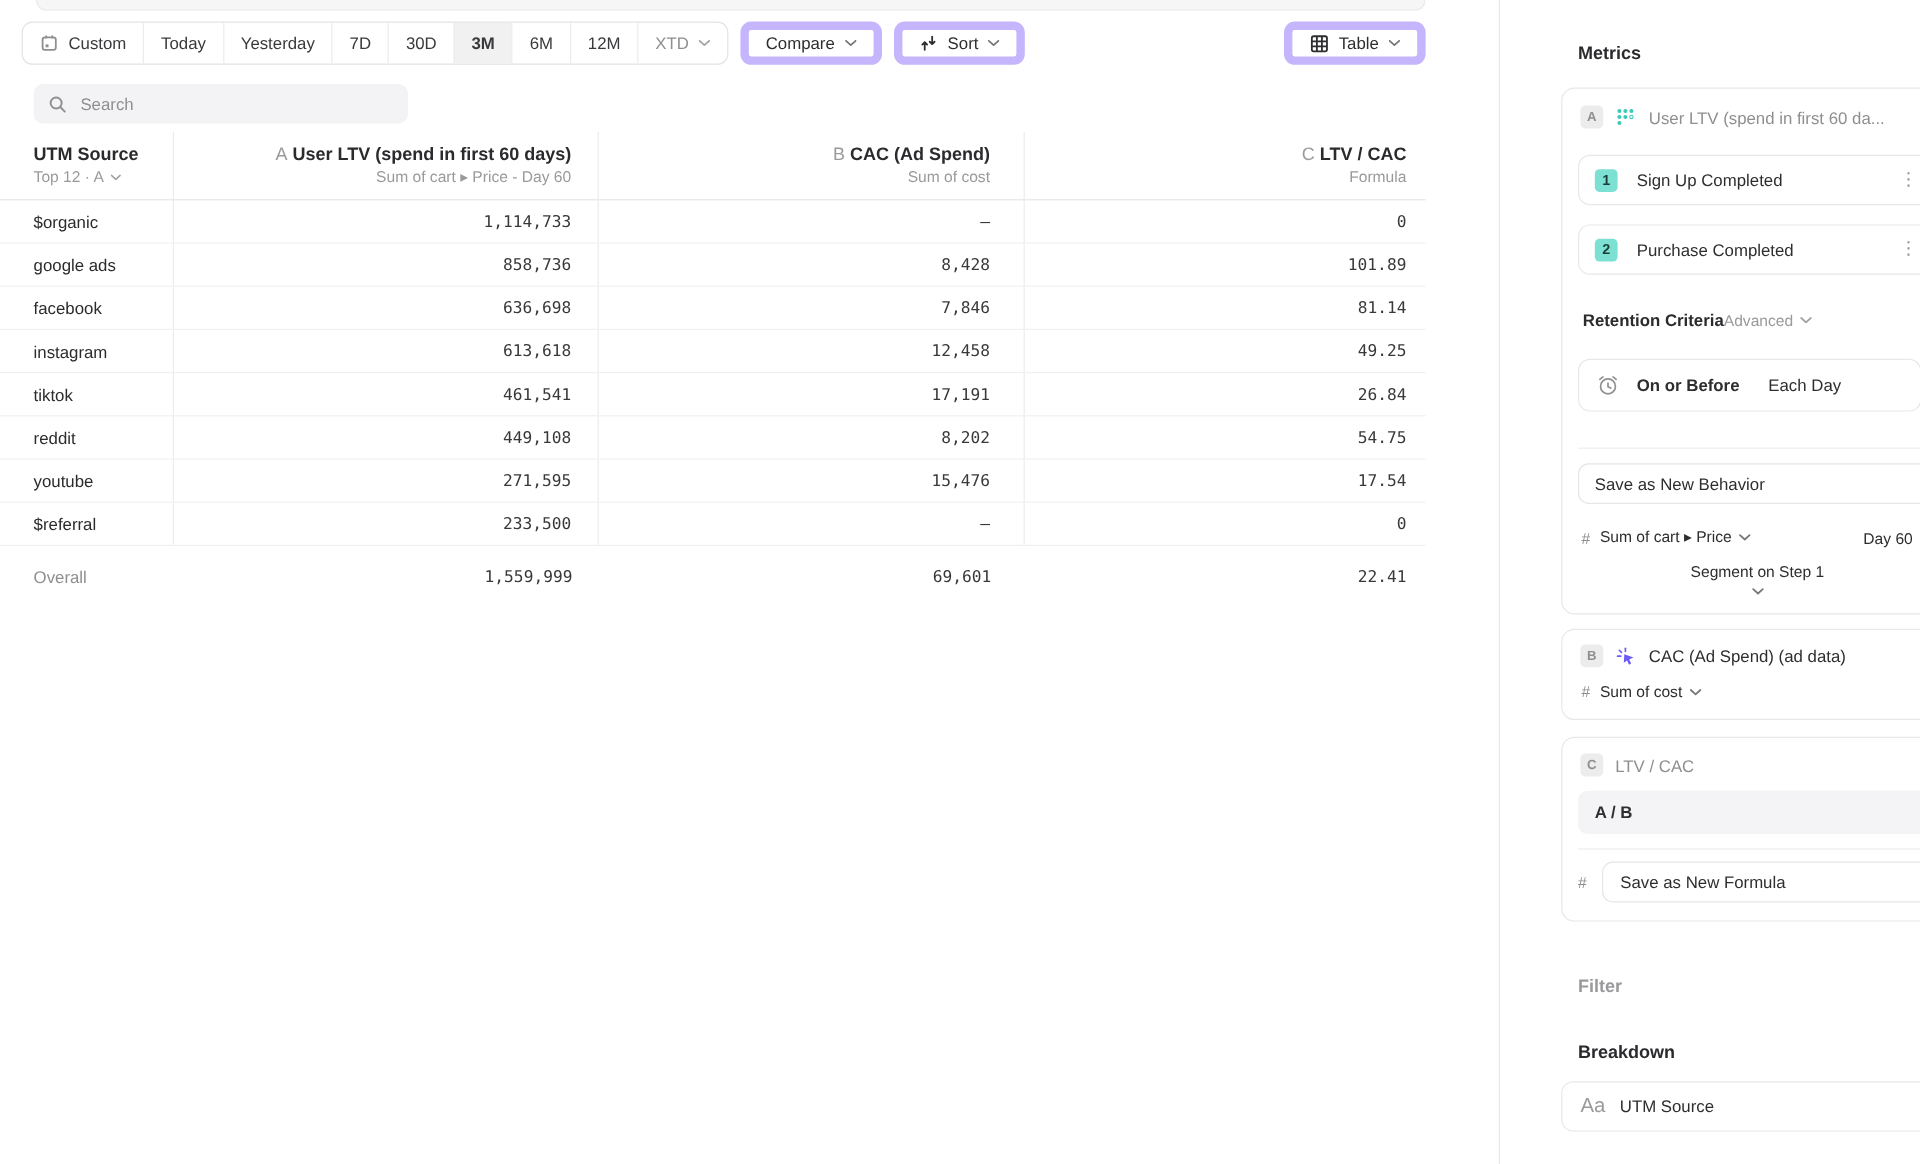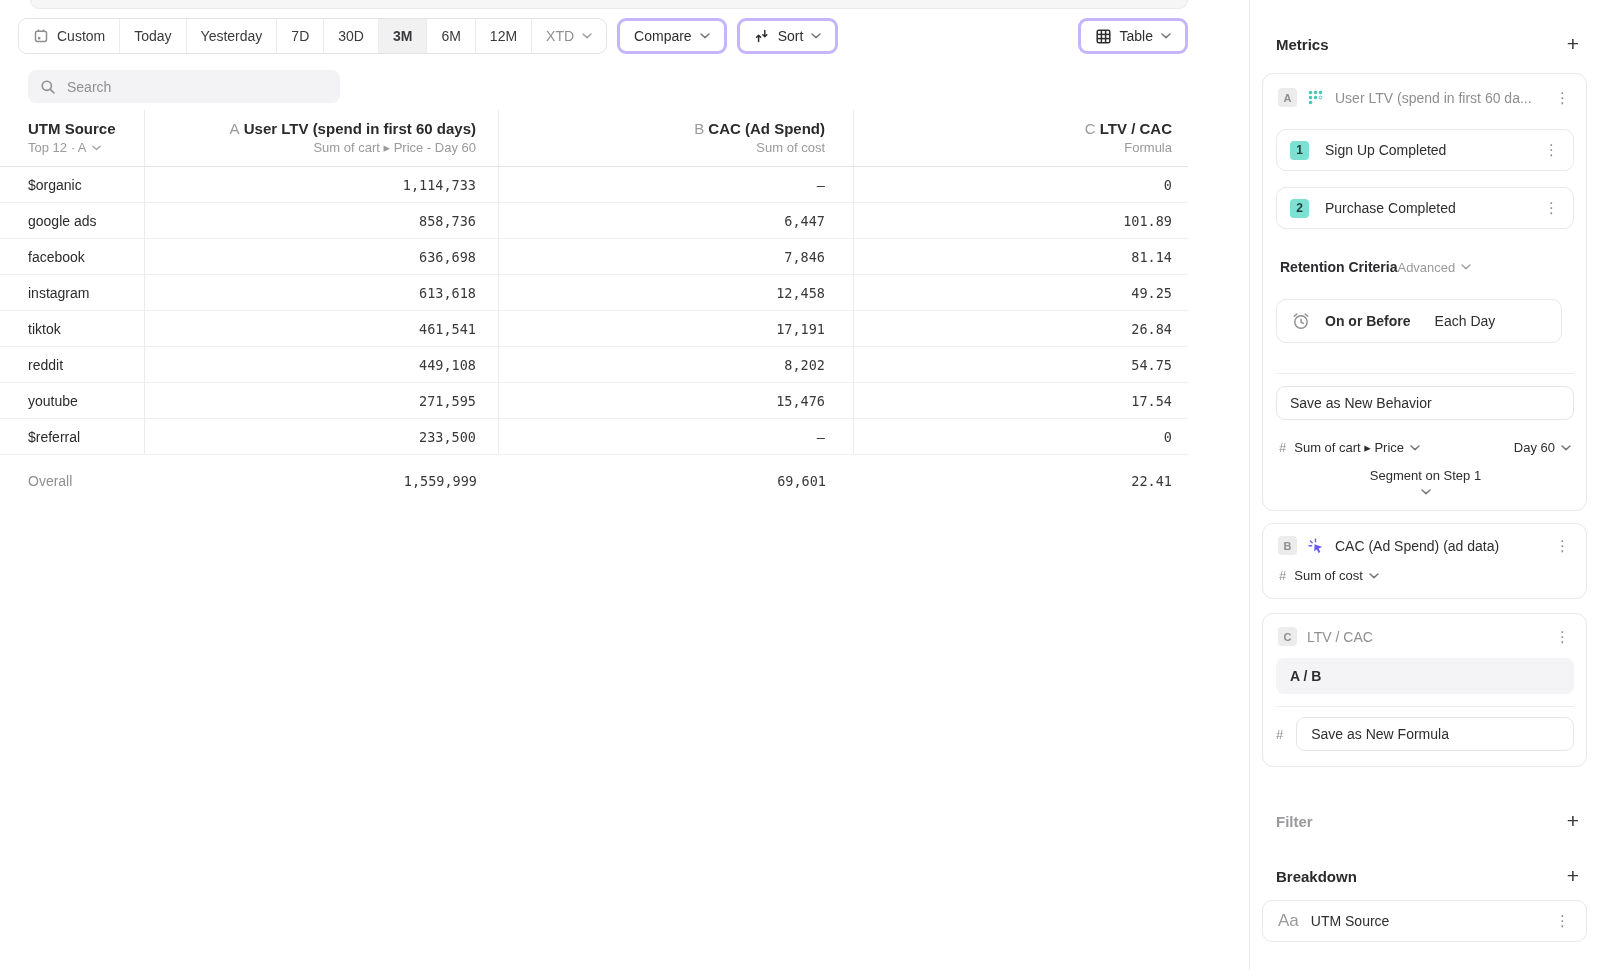--- a/index.html
+++ b/index.html
@@ -14,21 +14,21 @@
     border:1px solid #eaeaec;border-top:none;border-radius:0 0 10px 10px;box-sizing:border-box;}
   
   .toolbar{position:absolute;top:18px;left:18px;width:1170px;height:36px;display:flex;align-items:center;gap:10px;}
   .segmented{display:flex;align-items:stretch;height:36px;border:1px solid #e3e3e6;border-radius:9px;
     background:#fff;overflow:hidden;box-sizing:border-box;}
   .seg{display:flex;align-items:center;gap:8px;padding:0 14px;font-size:14px;color:#3a3a3d;
     border-left:1px solid #ececee;cursor:pointer;white-space:nowrap;}
   .seg:first-child{border-left:none;}
   .seg.active{background:#f1f1f2;font-weight:700;}
   .seg.muted{color:#8f8f92;}
-  .btn{display:flex;align-items:center;gap:8px;height:36px;padding:0 14px;border:3px solid #c4b5fd;
+  .btn{display:flex;align-items:center;gap:8px;height:36px;padding:0 14px;border:7px solid #c4b5fd;
     border-radius:9px;background:#fff;font-size:14px;color:#2e2e30;cursor:pointer;box-sizing:border-box;white-space:nowrap;}
   .btn-table{margin-left:auto;}
   .chev{display:inline-flex;align-items:center;color:#77777a;}
   .chev.gray{color:#a3a3a6;}
   .chev svg{display:block;}
   
   .search{position:absolute;top:70px;left:28px;width:312px;height:33px;background:#f3f3f5;border-radius:8px;
     display:flex;align-items:center;gap:9px;padding:0 12px;box-sizing:border-box;}
   .search input{flex:1;border:none;outline:none;background:transparent;font-size:14px;color:#2e2e30;
     font-family:"Liberation Sans","DejaVu Sans",sans-serif;}
@@ -46,21 +46,21 @@
   .th-letter{color:#9a9a9d;font-weight:400;}
   .pad-a{padding-right:22px;}
   .pad-b{padding-right:28px;}
   .pad-c{padding-right:16px;}
   .row{height:36px;border-bottom:1px solid #f0f0f2;}
   .td-label{justify-content:center;padding-left:28px;font-size:14px;color:#2b2b2e;}
   .td-num{align-items:flex-end;font-family:"DejaVu Sans Mono",monospace;font-size:13.5px;color:#39393c;}
   .overall{margin-top:8px;height:36px;}
   .overall .td-label{color:#8f8f92;}
   
-  .sidebar{position:absolute;top:0;left:1249px;width:351px;height:970px;border-left:1px solid #e9e9eb;box-sizing:border-box;}
+  .sidebar{position:absolute;top:0;left:1249px;width:351px;height:970px;border-left:1px solid #e9e9eb;box-sizing:border-box;padding-left:39px;}
   .side-inner{position:relative;width:325px;margin-left:12px;}
   .side-head{display:flex;align-items:center;justify-content:space-between;padding:0 8px 0 14px;height:20px;}
   .side-head .t{font-size:15px;font-weight:700;color:#2b2b2e;}
   .side-head .t.gray{color:#9a9a9d;}
   .plus{font-size:21px;font-weight:400;color:#3a3a3d;line-height:18px;cursor:pointer;}
   .card{border:1px solid #e8e8ea;border-radius:11px;background:#fff;box-sizing:border-box;}
   .metric-head{display:flex;align-items:center;gap:10px;padding:14px 14px 0 15px;}
   .badge-letter{width:19px;height:19px;border-radius:4px;background:#ececed;color:#8f8f92;font-size:11px;
     font-weight:700;display:flex;align-items:center;justify-content:center;flex:none;}
   .badge-num{width:19px;height:19px;border-radius:4px;background:#7CE0D2;color:#1f3d38;font-size:12px;
@@ -230,21 +230,21 @@
 
   <div class="tr row">
     <div class="td td-label vline">$organic</div>
     <div class="td td-num vline pad-a">1,114,733</div>
     <div class="td td-num vline pad-b">–</div>
     <div class="td td-num pad-c">0</div>
   </div>
   <div class="tr row">
     <div class="td td-label vline">google ads</div>
     <div class="td td-num vline pad-a">858,736</div>
-    <div class="td td-num vline pad-b">6,447</div>
+    <div class="td td-num vline pad-b">8,428</div>
     <div class="td td-num pad-c">101.89</div>
   </div>
   <div class="tr row">
     <div class="td td-label vline">facebook</div>
     <div class="td td-num vline pad-a">636,698</div>
     <div class="td td-num vline pad-b">7,846</div>
     <div class="td td-num pad-c">81.14</div>
   </div>
   <div class="tr row">
     <div class="td td-label vline">instagram</div>

